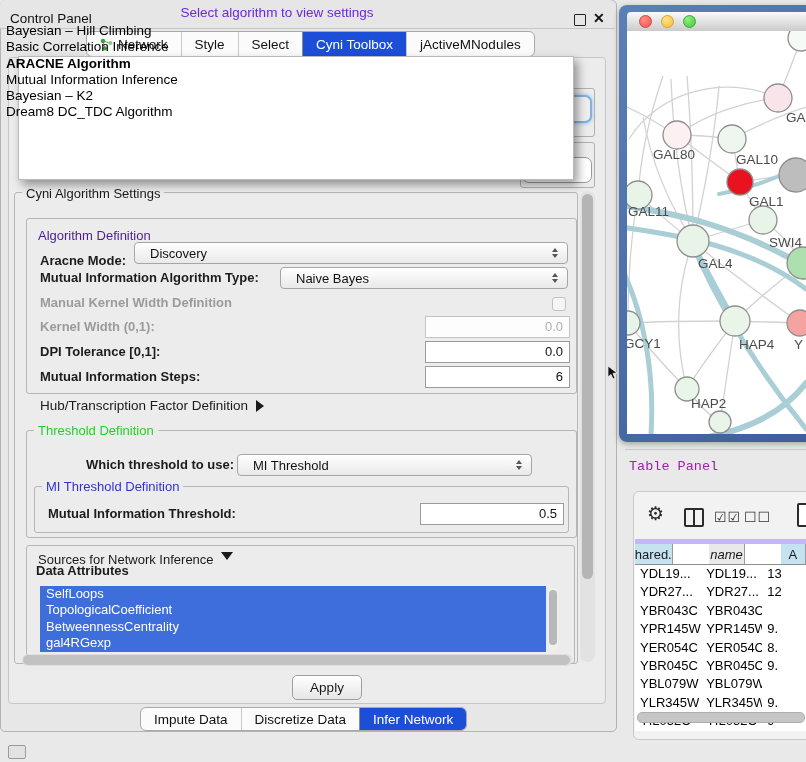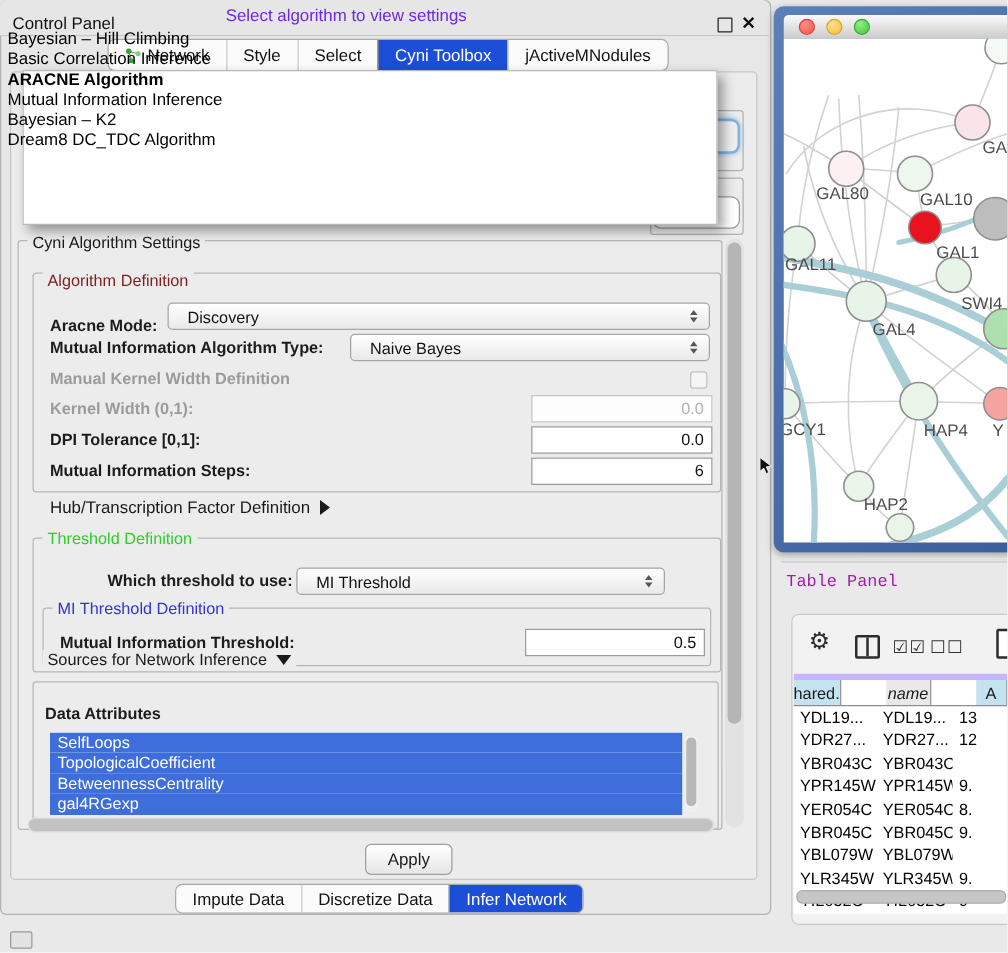--- a/index.html
+++ b/index.html
@@ -27,27 +27,27 @@
   
   #cp-content{left:8px;top:57px;width:596px;height:645px;background:#ececec;
               border:1px solid #c6c6c6;border-radius:4px;}
 
   
   .group{border:1px solid #b6b6b6;border-radius:3px;}
   .gtitle{position:absolute;background:#ececec;padding:0 4px;font-size:13px;white-space:nowrap;}
   #grp-settings{left:14px;top:192px;width:562px;height:470px;}
   #grp-settings-title{left:22px;top:186px;}
   #grp-algo{left:26px;top:218px;width:549px;height:174px;}
-  #grp-algo-title{left:34px;top:217px;color:#7f1d1d;}
+  #grp-algo-title{left:34px;top:228px;color:#4c1d95;}
   #grp-threshold{left:26px;top:430px;width:549px;height:106px;}
   #grp-threshold-title{left:34px;top:423px;color:#2ecc2e;}
   #grp-mithr{left:34px;top:486px;width:533px;height:45px;}
   #grp-mithr-title{left:42px;top:479px;color:#3333cc;}
   #grp-sources{left:26px;top:545px;width:547px;height:117px;}
-  #grp-sources-title{left:34px;top:520px;display:flex;align-items:center;}
+  #grp-sources-title{left:34px;top:552px;display:flex;align-items:flex-start;}
 
   .lbl{font-size:13px;font-weight:bold;color:#1c1c1c;white-space:nowrap;}
   .lbl.dis{color:#9b9b9b;}
 
   
   .combo{background:linear-gradient(#ffffff,#e9e9e9);border:1px solid #a6a6a6;border-radius:4px;
          height:22px;display:flex;align-items:center;cursor:pointer;box-sizing:border-box;}
   .combo-text{font-size:13px;color:#111;padding-left:15px;flex:1;white-space:nowrap;overflow:hidden;}
   .combo-arrows{width:16px;display:flex;flex-direction:column;align-items:center;gap:2px;margin-right:4px;}
   .combo-arrows i{width:0;height:0;border-left:3.5px solid transparent;border-right:3.5px solid transparent;}

